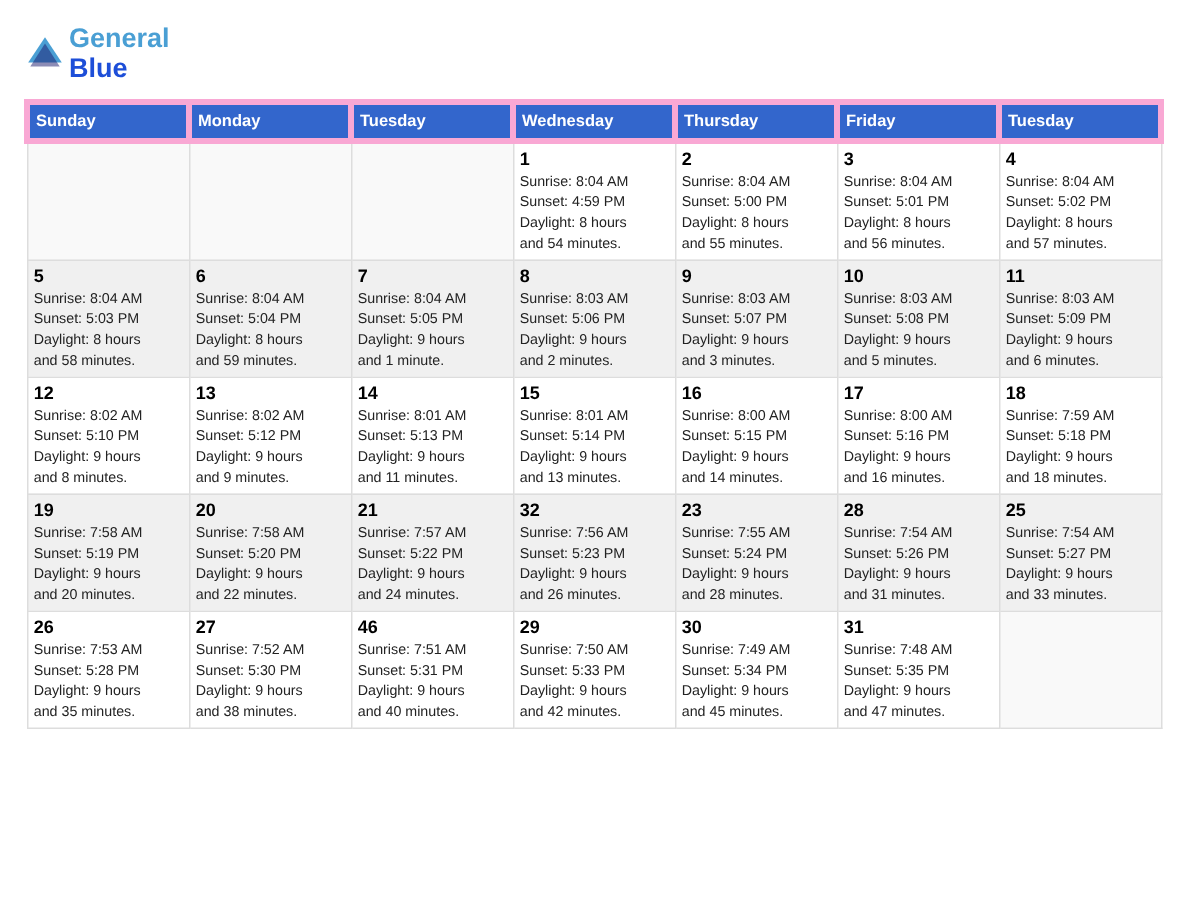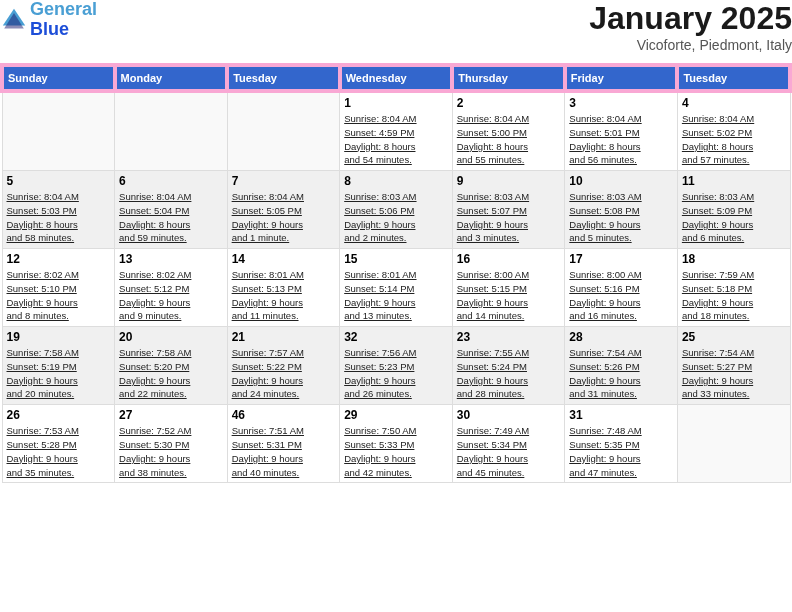--- a/index.html
+++ b/index.html
@@ -6,21 +6,21 @@
     body {
       font-family: Arial, sans-serif;
       background: #fff;
       width: 792px;
       height: 612px;
       overflow: hidden;
     }
     .container {
       width: 792px;
       height: 612px;
-      padding: 0;
+      padding: 16px;
       background: #fff;
     }
     .header {
       display: flex;
       align-items: flex-start;
       justify-content: space-between;
       margin-bottom: 10px;
     }
     .logo {
       display: flex;
@@ -80,44 +80,39 @@
     .day-num {
       font-size: 12px;
       font-weight: bold;
       margin-bottom: 2px;
       display: block;
     }
     .day-info {
       font-size: 9.5px;
       color: #222;
       line-height: 1.45;
-      text-decoration: underline;
     }
     .row-shaded td {
       background: #f0f0f0;
     }
   </style>
 </head>
 <body>
 
 <div class="container">
   <div class="header">
     <div class="logo">
       <svg class="logo-icon" viewBox="0 0 40 40">
         <polygon points="20,4 36,28 4,28" fill="#4a9fd4"></polygon>
         <polygon points="20,10 34,32 6,32" fill="#1a1a6e" opacity="0.5"></polygon>
       </svg>
       <div class="logo-text">
         <div><span>General</span></div>
         <div><span style="color:#1d4ed8">Blue</span></div>
       </div>
-    </div>
-    <div class="title-block">
-      <div class="cal-title">January 2025</div>
-      <div class="cal-subtitle">Vicoforte, Piedmont, Italy</div>
     </div>
   </div>
 
   <table class="calendar">
     <thead>
       <tr>
         <th>Sunday</th>
         <th>Monday</th>
         <th>Tuesday</th>
         <th>Wednesday</th>

